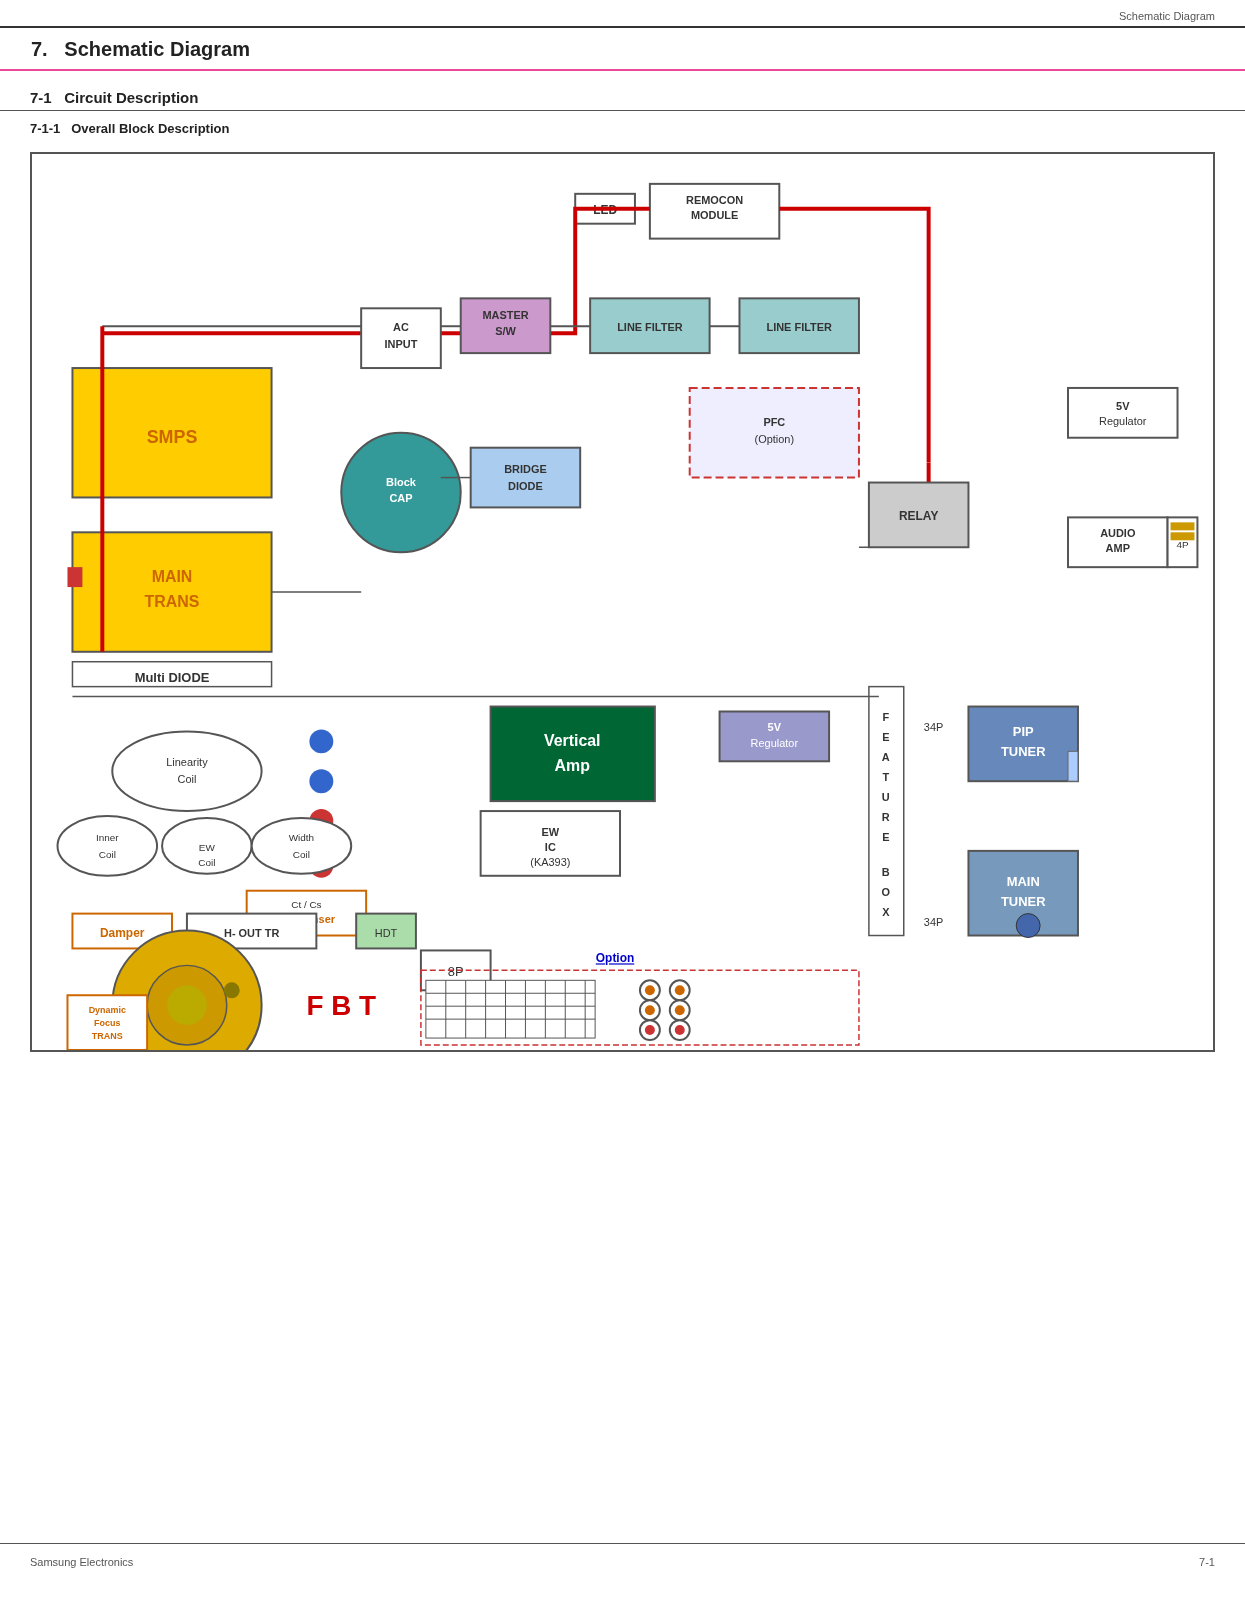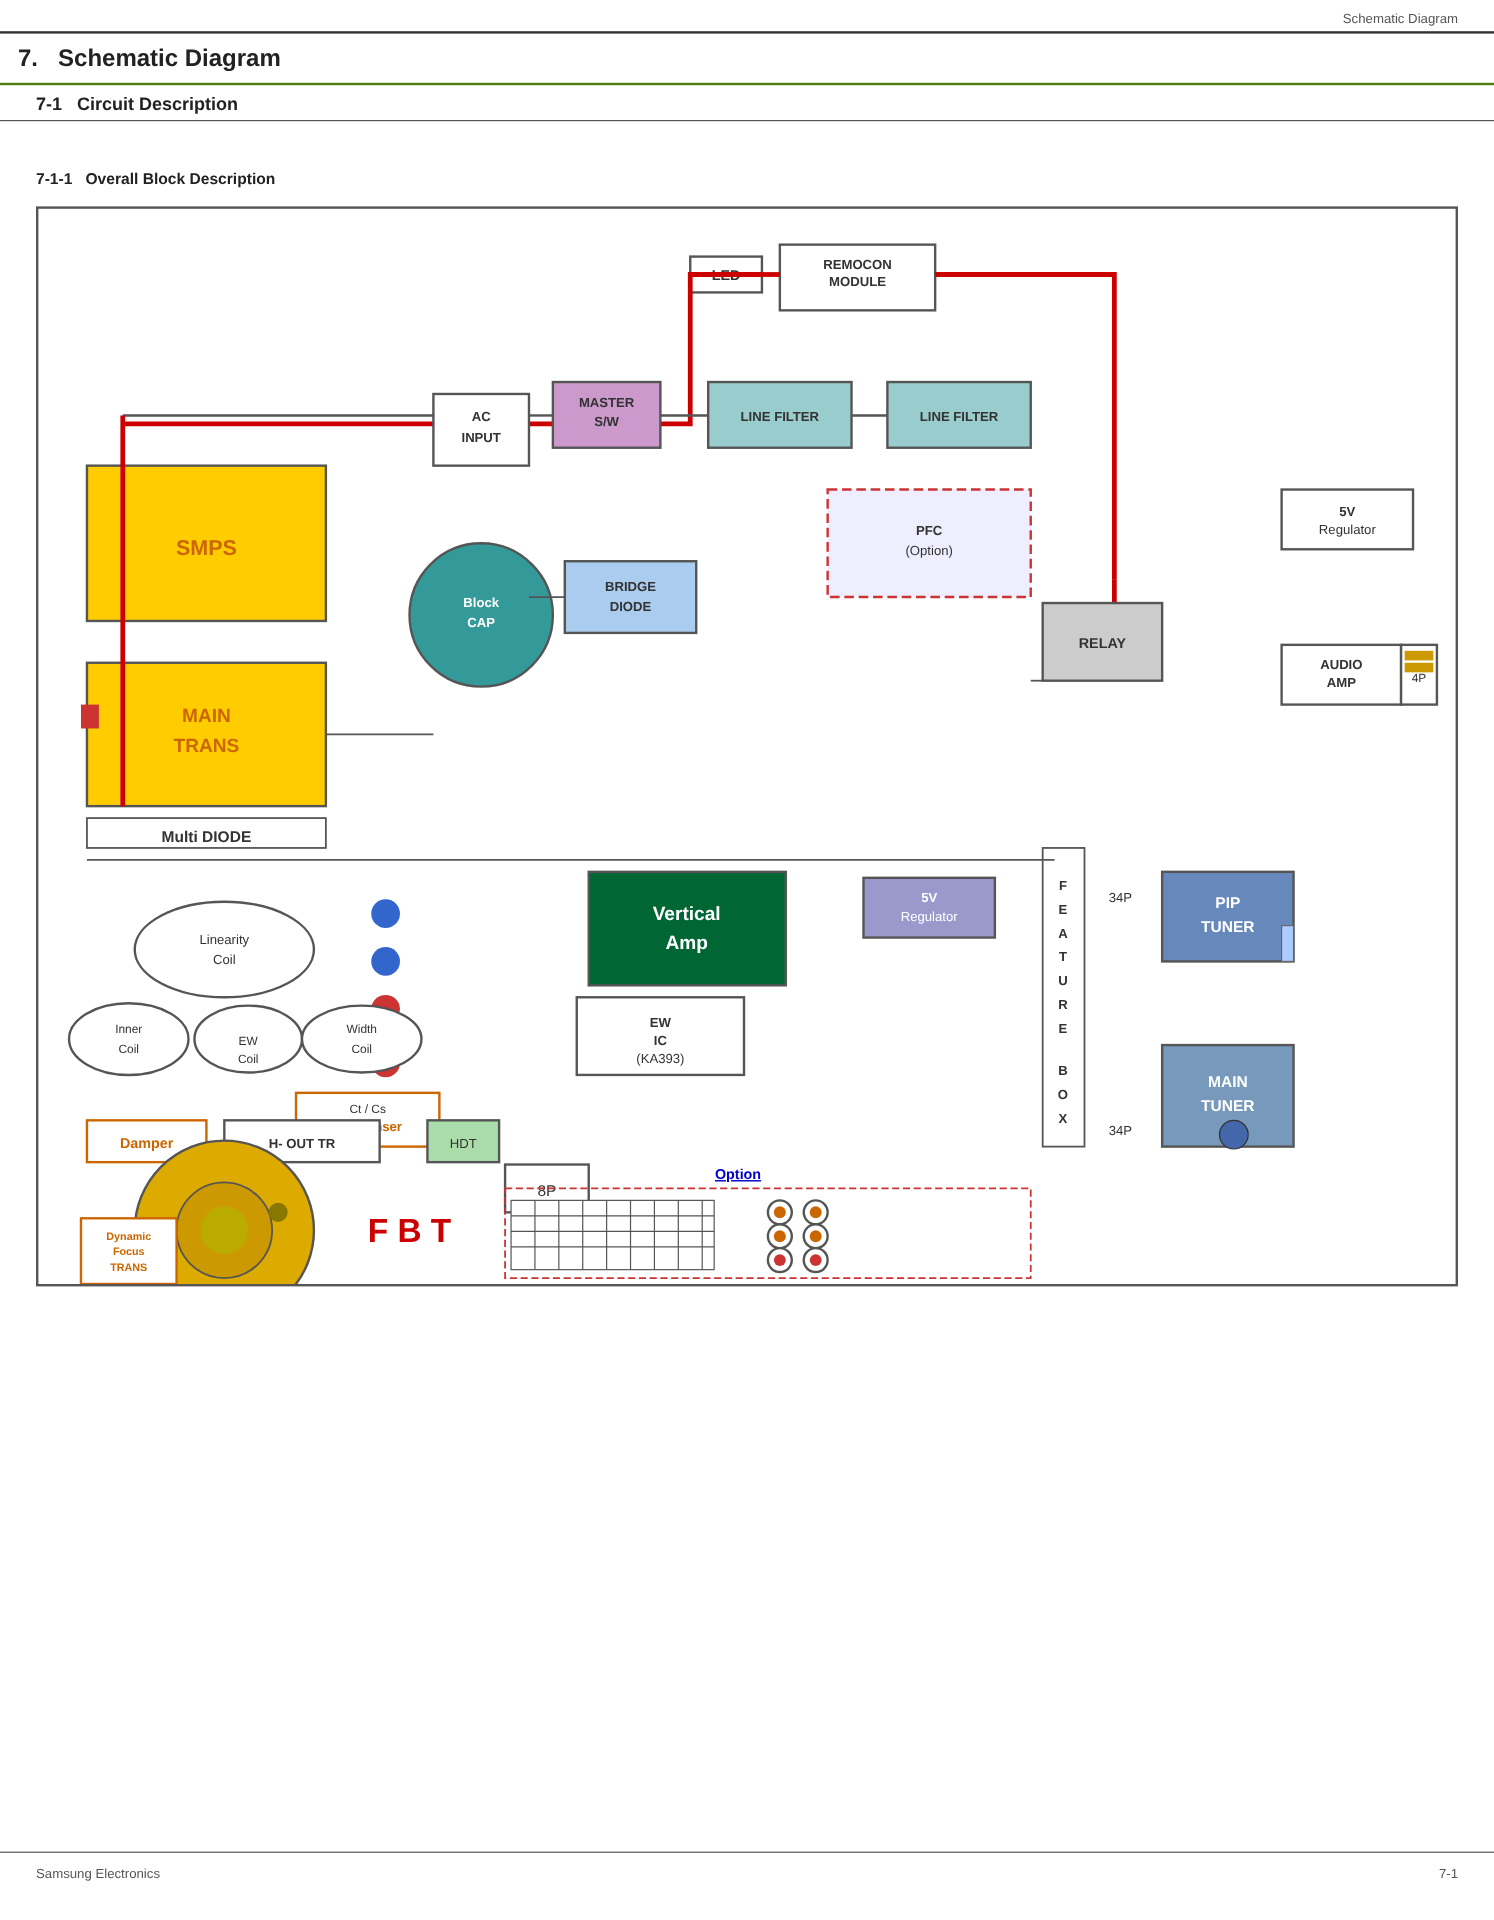--- a/index.html
+++ b/index.html
@@ -14,43 +14,42 @@
     }
     .page-header {
       display: flex;
       justify-content: flex-end;
       padding: 10px 30px 4px 30px;
       font-size: 11px;
       color: #555;
       border-bottom: 2px solid #333;
     }
     .section-title {
-      padding: 10px 30px 4px 15px;
-      border-bottom: 2px solid #4d7c0f;
+      padding: 10px 30px 4px 31px;
+      border-bottom: 2px solid #ec4899;
     }
     .section-title h1 {
       font-size: 20px;
       font-weight: bold;
       margin-bottom: 4px;
     }
     .subsection-title {
-      padding: 8px 30px 4px 30px;
+      padding: 18px 30px 4px 30px;
       border-bottom: 1.5px solid #555;
     }
     .subsection-title h2 {
       font-size: 15px;
       font-weight: bold;
     }
     .sub-sub-title {
       padding: 10px 30px 8px 30px;
     }
     .sub-sub-title h3 {
       font-size: 13px;
       font-weight: bold;
-      margin-top: 30px;
     }
     .diagram-container {
       margin: 8px 30px 20px 30px;
       border: 2px solid #555;
       background: #fff;
       position: relative;
       height: 900px;
       overflow: hidden;
     }
     

